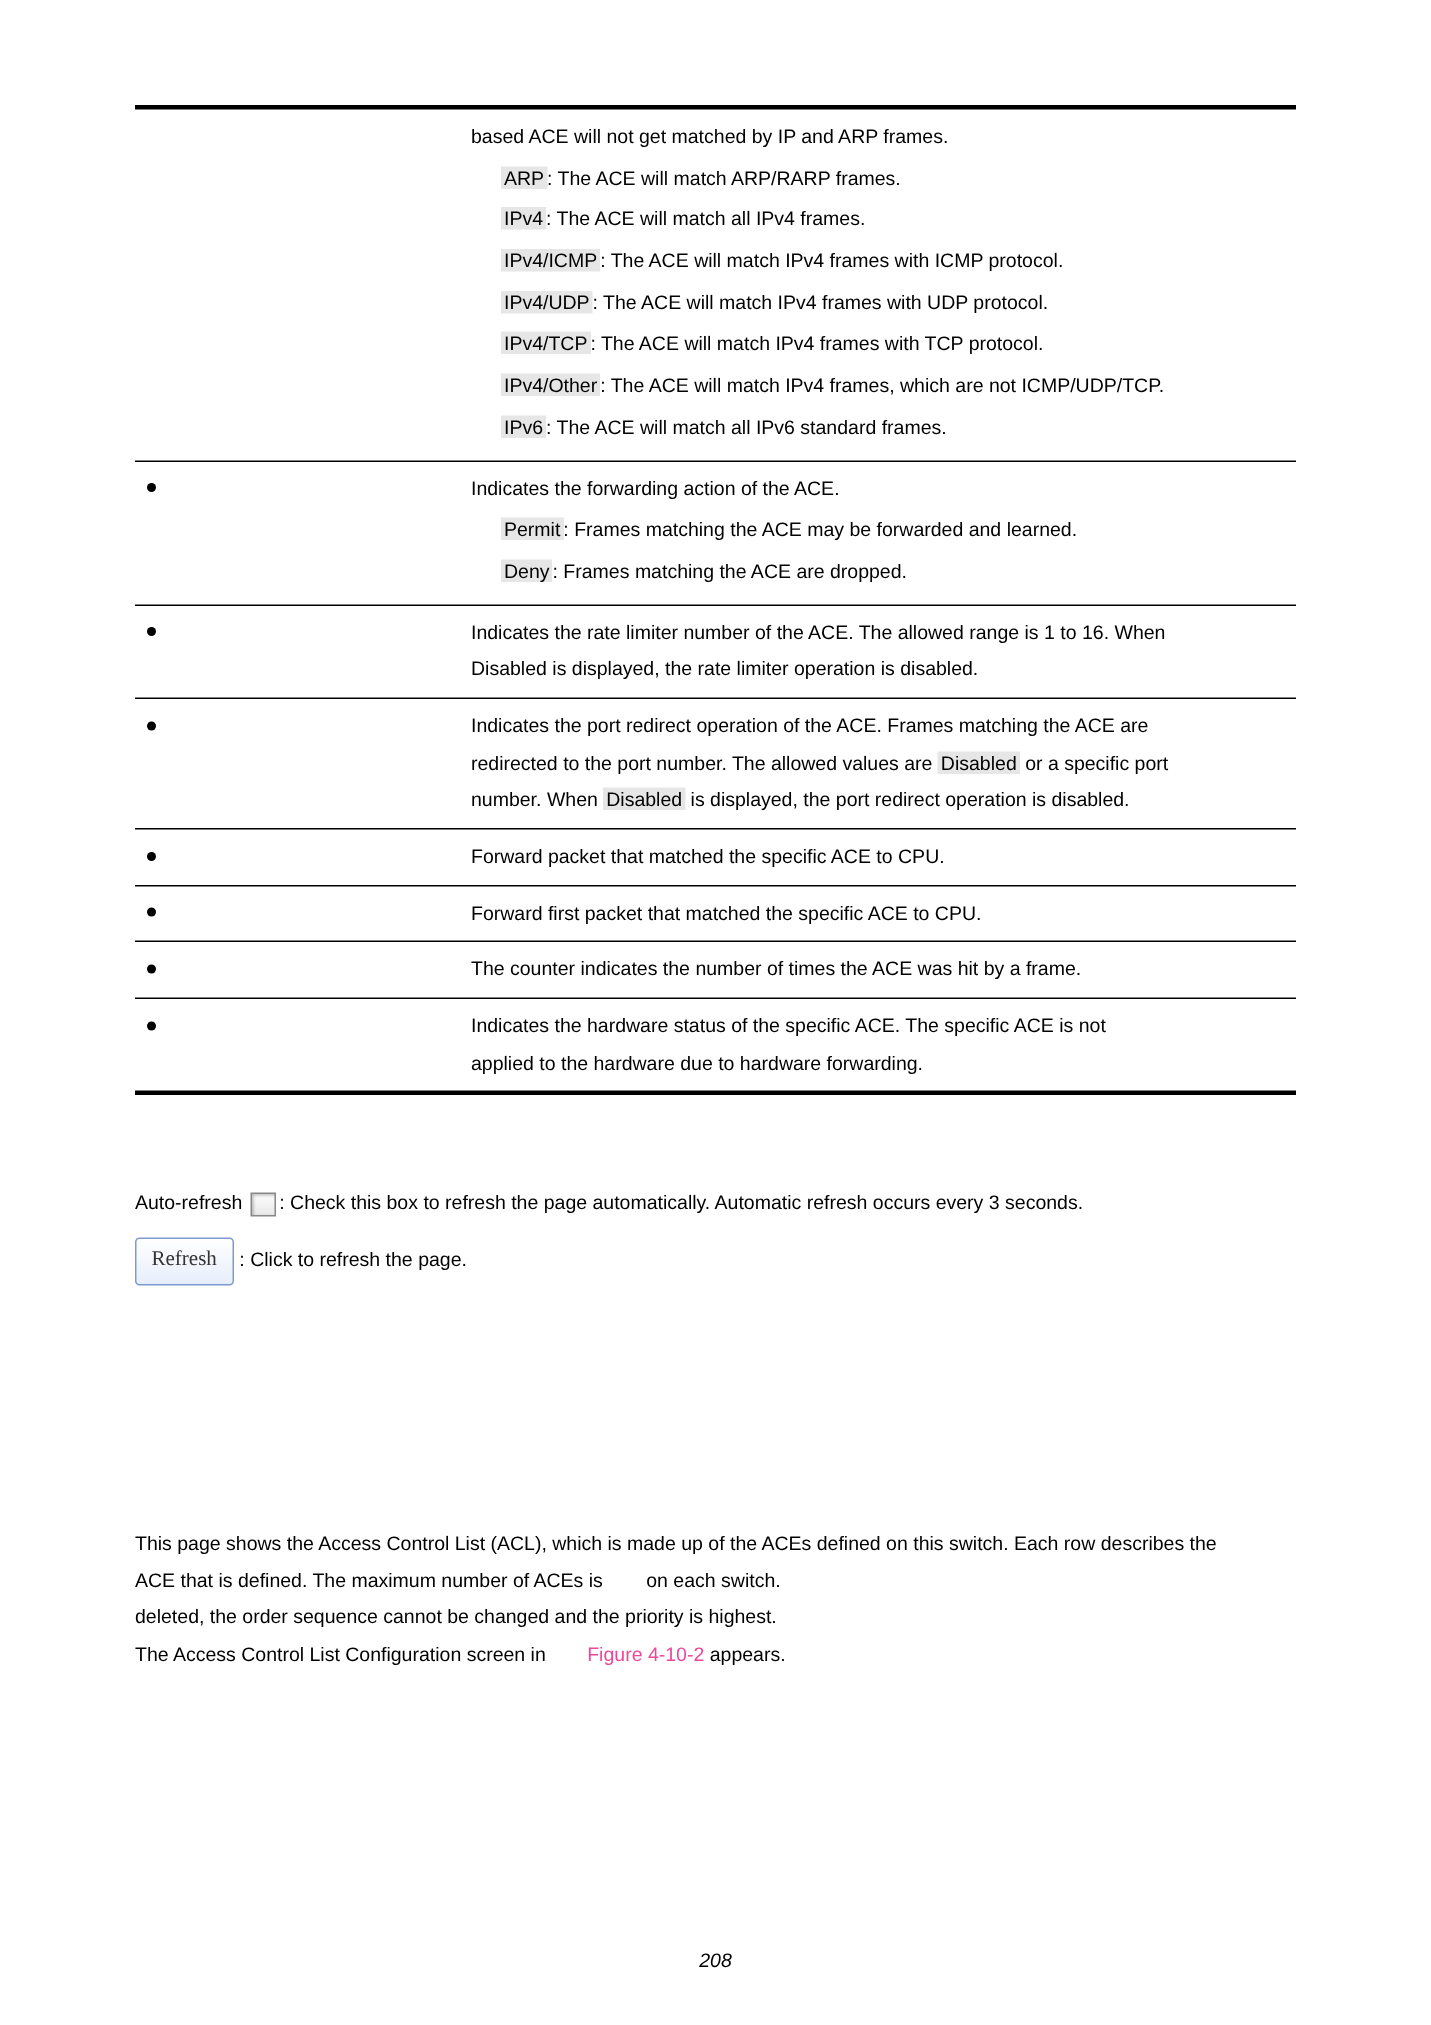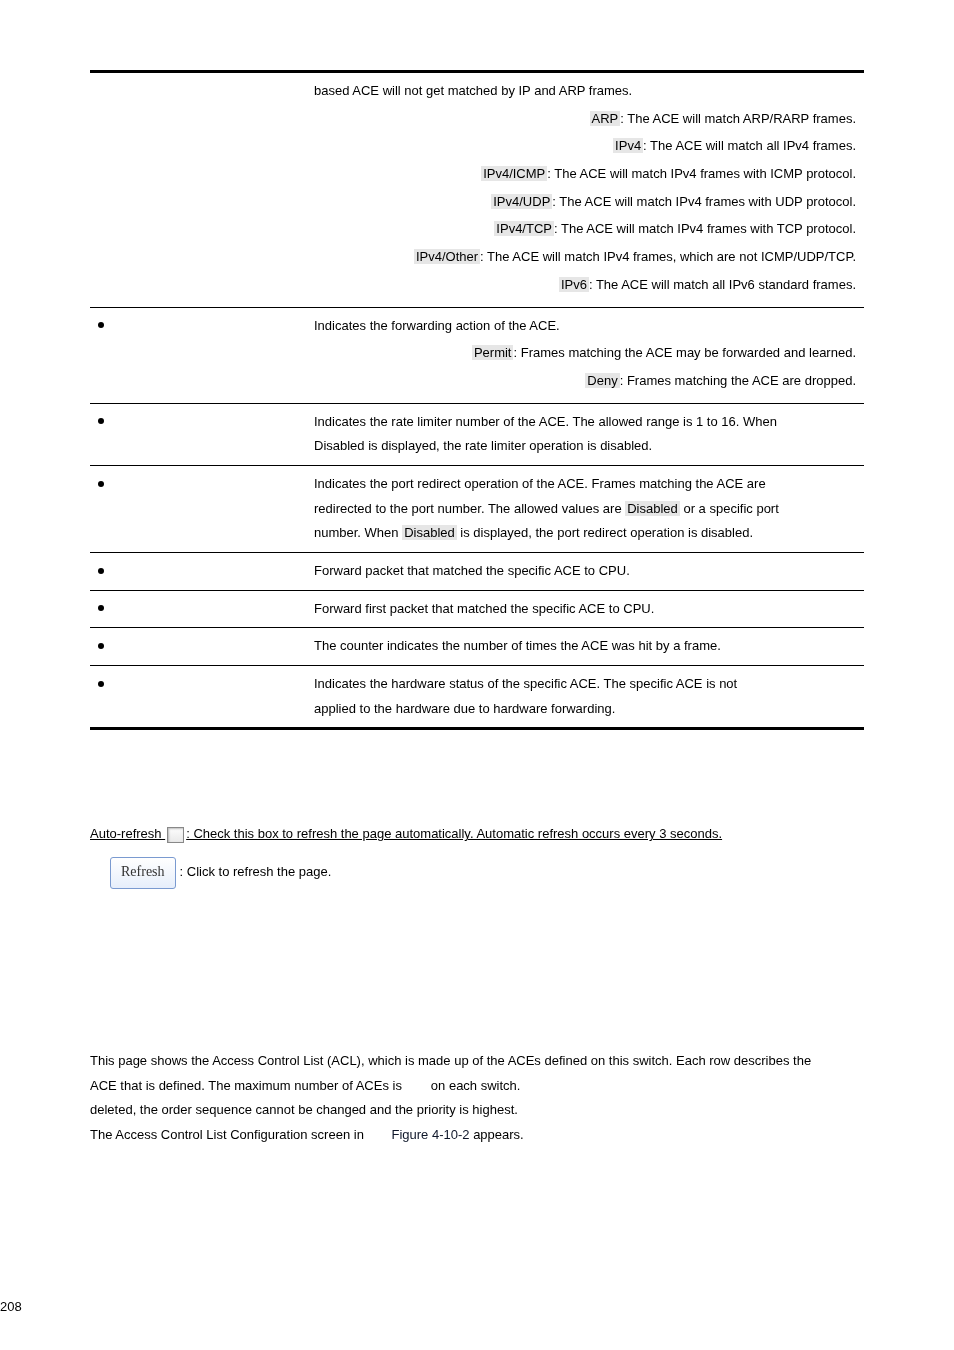--- a/index.html
+++ b/index.html
@@ -43,22 +43,21 @@
     background: #000;
     border-radius: 50%;
     vertical-align: middle;
     margin-top: -2px;
   }
   .hl {
     background: #e6e6e6;
     padding: 0 2px;
   }
   .auto-refresh-line {
-    margin-top: 92px;
-    text-decoration: underline;
+    margin-top: 60px;
   }
   .checkbox-img {
     display: inline-block;
     width: 15px;
     height: 14px;
     border: 1px solid #888;
     box-shadow: inset 1px 1px 2px rgba(0,0,0,0.25), 1px 1px 0 #fff;
     vertical-align: middle;
     margin: 0 2px;
     background: linear-gradient(#fdfdfd, #e9e9e9);
@@ -70,47 +69,46 @@
     display: inline-block;
     font-family: "Times New Roman", serif;
     font-size: 14px;
     padding: 1px 10px 2px;
     border: 1px solid #7a9ad0;
     border-radius: 3px;
     background: linear-gradient(#ffffff, #e6eefb);
     color: #333;
     vertical-align: middle;
     margin-right: 4px;
-    margin-left: 20px;
   }
   .section-heading {
     margin-top: 110px;
     font-size: 17px;
     font-weight: bold;
     color: #ffffff; 
   }
   .body-text {
     margin-top: 18px;
   }
   .link {
-    color: #0f172a;
+    color: #ec4899;
     padding-left: 24px;
   }
   .pagenum {
     position: absolute;
     bottom: 30px;
     left: 0;
     width: 100%;
-    text-align: left;
+    text-align: center;
     font-size: 13px;
+    font-style: italic;
   }
   .indent-li {
     padding-left: 20px;
     margin: 3px 0;
-    text-align: right;
   }
 </style>
 </head>
 <body>
 
 <div class="page">
 
   <table class="doc-table">
     <tbody>
         <tr>

